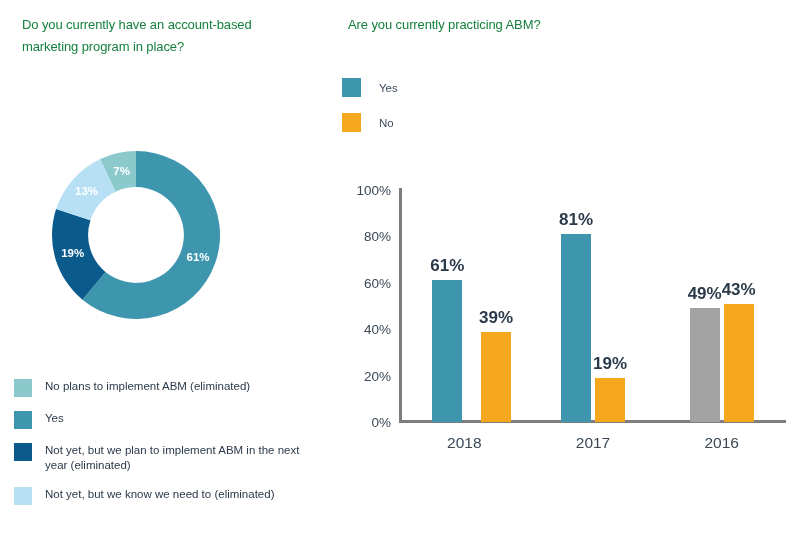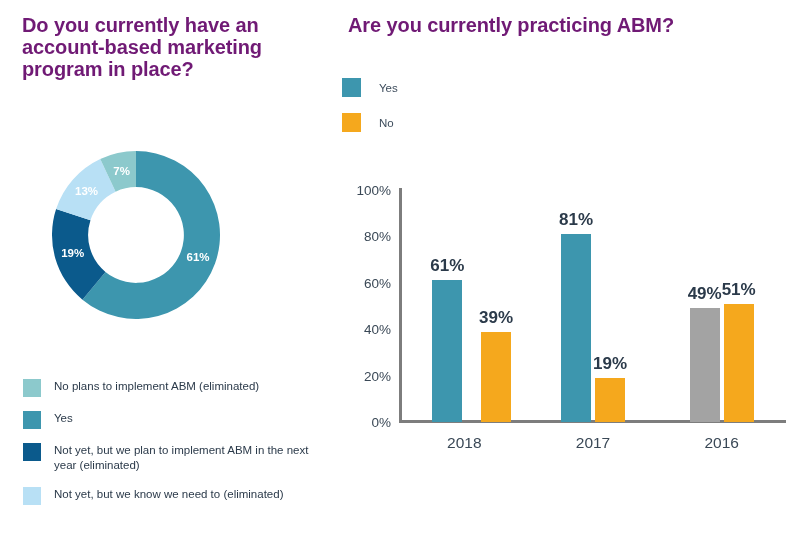--- a/index.html
+++ b/index.html
@@ -24,23 +24,23 @@
   }
   .panel-right {
     position: absolute;
     left: 330px; top: 0;
     width: 470px; height: 534px;
   }
 
   
   .chart-title {
     position: absolute;
-    color: #701a75;
-    font-weight: bold;
-    font-size: 20px;
+    color: #15803d;
+    font-weight: normal;
+    font-size: 13px;
     line-height: 22px;
     letter-spacing: -0.1px;
   }
   #title-left  { left: 22px; top: 14px;  width: 250px; }
   #title-right { left: 18px; top: 14px;  width: 380px; }
 
   
   #donut-wrap {
     position: absolute;
     left: 52px; top: 151px;
@@ -50,21 +50,21 @@
   .donut-label {
     font-family: "Liberation Sans", sans-serif;
     font-size: 11.5px;
     font-weight: bold;
     fill: #ffffff;
   }
 
   
   #donut-legend {
     position: absolute;
-    left: 23px; top: 378px;
+    left: 14px; top: 378px;
     width: 300px;
   }
   .legend-row {
     display: flex;
     align-items: flex-start;
     margin-bottom: 13px;
   }
   .legend-swatch {
     width: 18px; height: 18px;
     flex: 0 0 18px;
@@ -253,20 +253,20 @@
           <div class="bar bar-no" style="height: 44.08px; left: 66.3333px; background: rgb(245, 168, 29);">
             <span class="bar-value">19%</span>
           </div>
         </div>
         <div class="xtick" style="left: 193px;">2017</div>
         <div class="group" style="left: 257.333px; width: 128.667px;">
           <div class="bar bar-yes" style="height: 113.68px; left: 32.3333px; background: #a3a3a3;">
             <span class="bar-value">49%</span>
           </div>
           <div class="bar bar-no" style="height: 118.32px; left: 66.3333px; background: rgb(245, 168, 29);">
-            <span class="bar-value">51%</span>
+            <span class="bar-value">43%</span>
           </div>
         </div>
         <div class="xtick" style="left: 321.667px;">2016</div>
       </div>
   </div>
 
 </div>
 
 </body></html>

